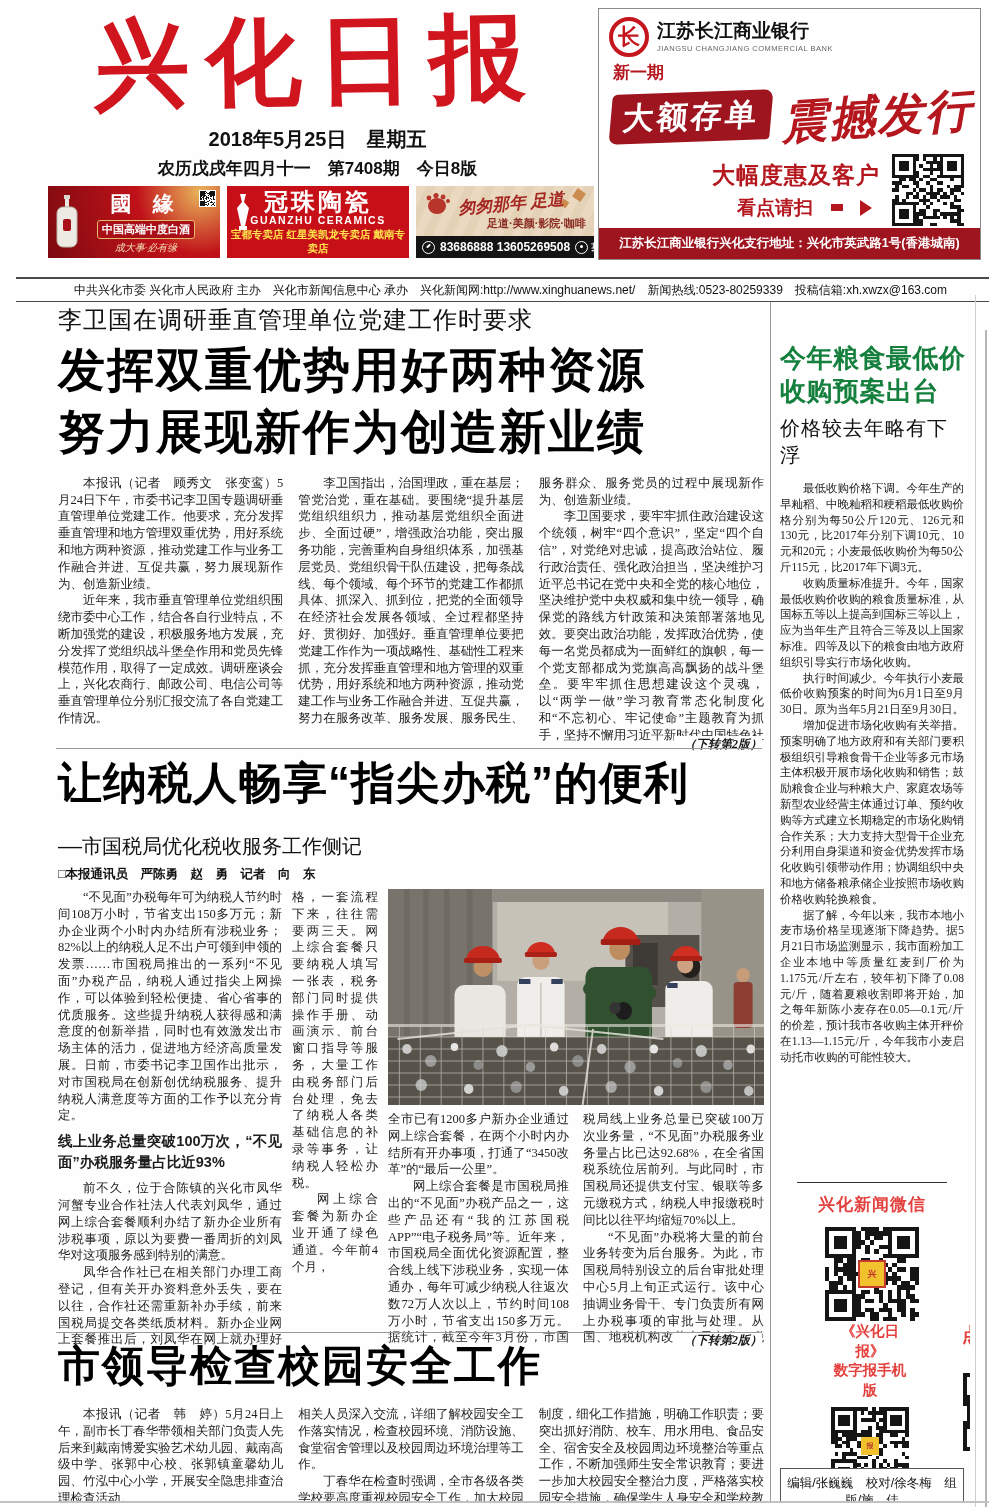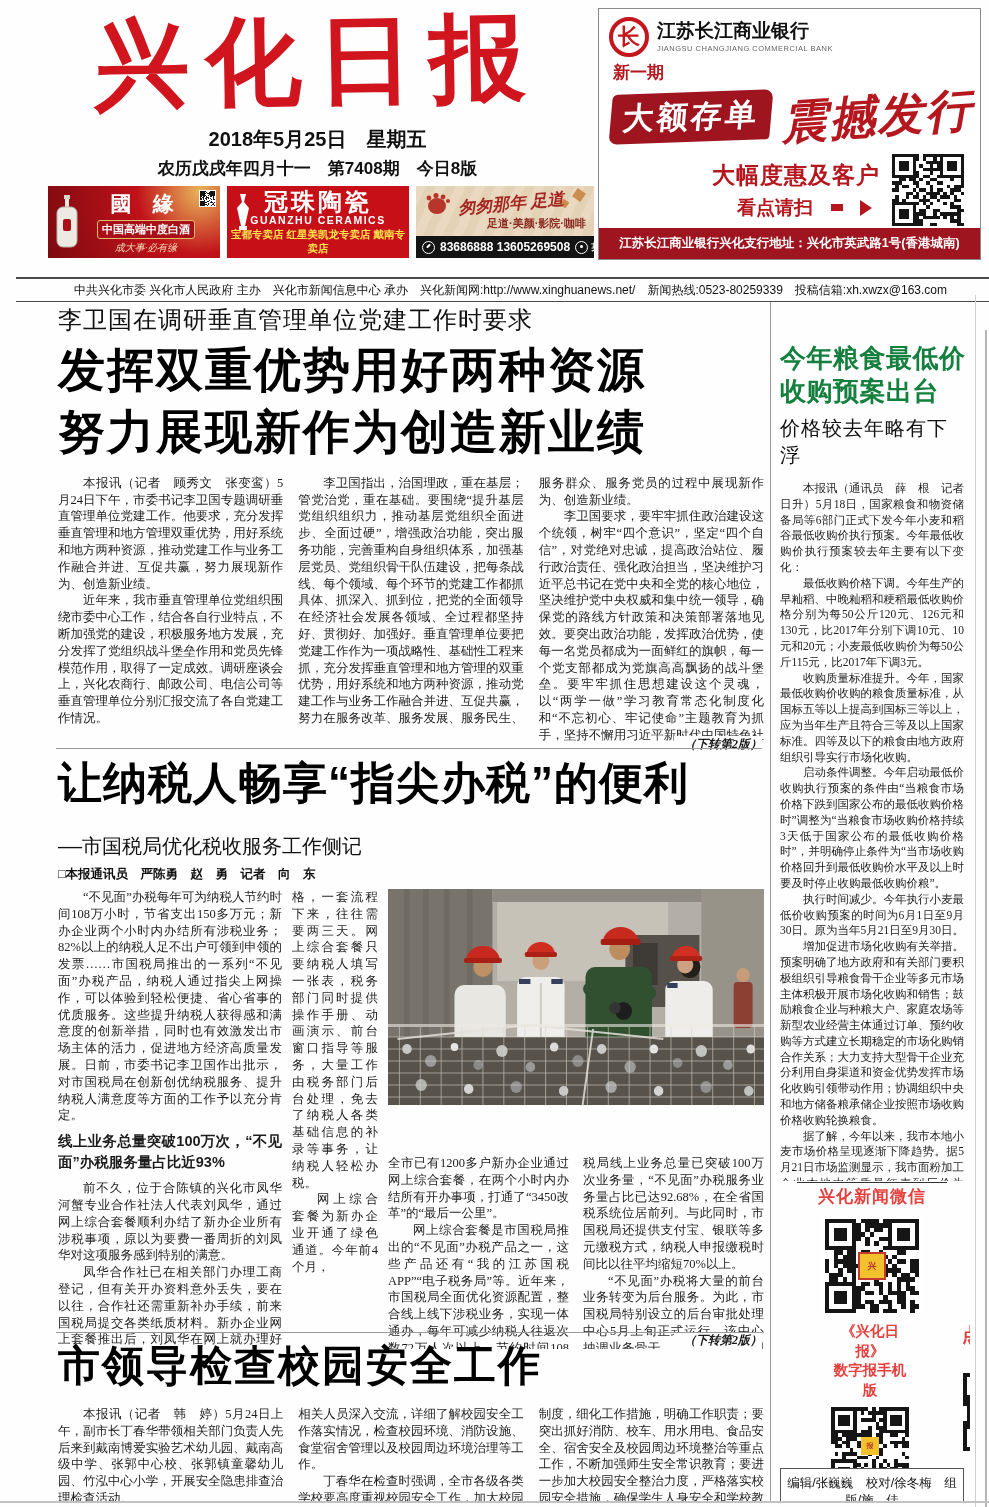--- a/index.html
+++ b/index.html
@@ -109,29 +109,29 @@
   .tax-sub{font-size:20px;margin-top:20px;color:#111;font-family:Liberation Mono, monospace;}
   .tax-byline{font-size:12.5px;font-weight:bold;margin-top:6px;color:#111;}
   .tax-body{display:flex;gap:10px;margin-top:6px;height:460px;overflow:hidden;}
   .t-col1{width:224px;flex:0 0 auto;height:460px;overflow:hidden;}
   .t-col2{width:86px;flex:0 0 auto;height:460px;overflow:hidden;}
   .t-right{flex:1;position:relative;}
   .t-subhead{font-family:"Liberation Sans",sans-serif;font-weight:bold;font-size:14.5px;line-height:1.45;
              text-indent:0 !important;margin:7px 0 !important;}
   .photo{width:100%;height:216px;overflow:hidden;background:#a8a49c;}
   .t-below{position:relative;margin-top:6px;height:238px;overflow:hidden;}
-  .t-below-cols{column-count:2;column-gap:14px;height:238px;overflow:hidden;margin-top:44px;}
+  .t-below-cols{column-count:2;column-gap:14px;height:238px;overflow:hidden;}
   .noindent{text-indent:0 !important;}
   
   .school{position:absolute;left:10px;top:1036px;width:706px;}
   .school-title{font-size:42px;font-weight:bold;letter-spacing:2px;color:#000;white-space:nowrap;}
   .school-body{margin-top:12px;column-count:3;column-gap:15px;height:152px;overflow:hidden;}
   
   .widget{position:absolute;left:732px;width:184px;text-align:center;}
-  .wechat-label{margin:0 auto;width:150px;border-top:1.5px solid #333;padding-top:2px;
+  .wechat-label{margin:0 auto;width:150px;border-top:1.5px solid #333;padding-top:10px;
                 color:#e4413e;font-weight:bold;font-size:17px;letter-spacing:1px;}
   .qr-big{width:100px;height:100px;margin:0 auto;}
   .duo{display:flex;justify-content:space-between;}
   .duo-col{width:88px;text-align:center;margin-left:48px;}
   .digital-label{color:#e4413e;font-weight:bold;font-size:14.5px;line-height:1.35;}
   .app-label{color:#e4413e;font-weight:bold;font-size:19px;letter-spacing:1px;}
   .app-sub{color:#222;font-weight:bold;font-size:12.5px;margin-top:3px;}
   .qr-med{width:84px;height:84px;margin:4px auto 0;}
   .credits{position:absolute;left:732px;top:1166px;width:184px;border:1px solid #555;box-sizing:border-box;
            padding:6px 2px;font-size:12.5px;color:#111;text-align:center;background:#fff;}
@@ -1130,24 +1130,22 @@
       </div>
     </div>
 
     <div class="hdiv" style="top:446px;"></div>
 
     <div class="grain">
       <div class="grain-title">今年粮食最低价</div>
       <div class="grain-title">收购预案出台</div>
       <div class="grain-sub">价格较去年略有下浮</div>
       <div class="grain-body body-serif">
-        <p>本报讯（通讯员　薛　根　记者　日升）5月18日，国家粮食和物资储备局等6部门正式下发今年小麦和稻谷最低收购价执行预案。今年最低收购价执行预案较去年主要有以下变化：</p>
         <p>最低收购价格下调。今年生产的早籼稻、中晚籼稻和粳稻最低收购价格分别为每50公斤120元、126元和130元，比2017年分别下调10元、10元和20元；小麦最低收购价为每50公斤115元，比2017年下调3元。</p>
         <p>收购质量标准提升。今年，国家最低收购价收购的粮食质量标准，从国标五等以上提高到国标三等以上，应为当年生产且符合三等及以上国家标准。四等及以下的粮食由地方政府组织引导实行市场化收购。</p>
-        <p>启动条件调整。今年启动最低价收购执行预案的条件由“当粮食市场价格下跌到国家公布的最低收购价格时”调整为“当粮食市场收购价格持续3天低于国家公布的最低收购价格时”，并明确停止条件为“当市场收购价格回升到最低收购价水平及以上时要及时停止收购最低收购价粮”。</p>
         <p>执行时间减少。今年执行小麦最低价收购预案的时间为6月1日至9月30日。原为当年5月21日至9月30日。</p>
         <p>增加促进市场化收购有关举措。预案明确了地方政府和有关部门要积极组织引导粮食骨干企业等多元市场主体积极开展市场化收购和销售；鼓励粮食企业与种粮大户、家庭农场等新型农业经营主体通过订单、预约收购等方式建立长期稳定的市场化购销合作关系；大力支持大型骨干企业充分利用自身渠道和资金优势发挥市场化收购引领带动作用；协调组织中央和地方储备粮承储企业按照市场收购价格收购轮换粮食。</p>
         <p>据了解，今年以来，我市本地小麦市场价格呈现逐渐下降趋势。据5月21日市场监测显示，我市面粉加工企业本地中等质量红麦到厂价为1.175元/斤左右，较年初下降了0.08元/斤，随着夏粮收割即将开始，加之每年新陈小麦存在0.05—0.1元/斤的价差，预计我市各收购主体开秤价在1.13—1.15元/斤，今年我市小麦启动托市收购的可能性较大。</p>
       </div>
     </div>
 
     <div class="tax">
       <div class="tax-title">让纳税人畅享“指尖办税”的便利</div>
       <div class="tax-sub">——市国税局优化税收服务工作侧记</div>
       <div class="tax-byline">□本报通讯员　严陈勇　赵　勇　记者　向　东</div>

